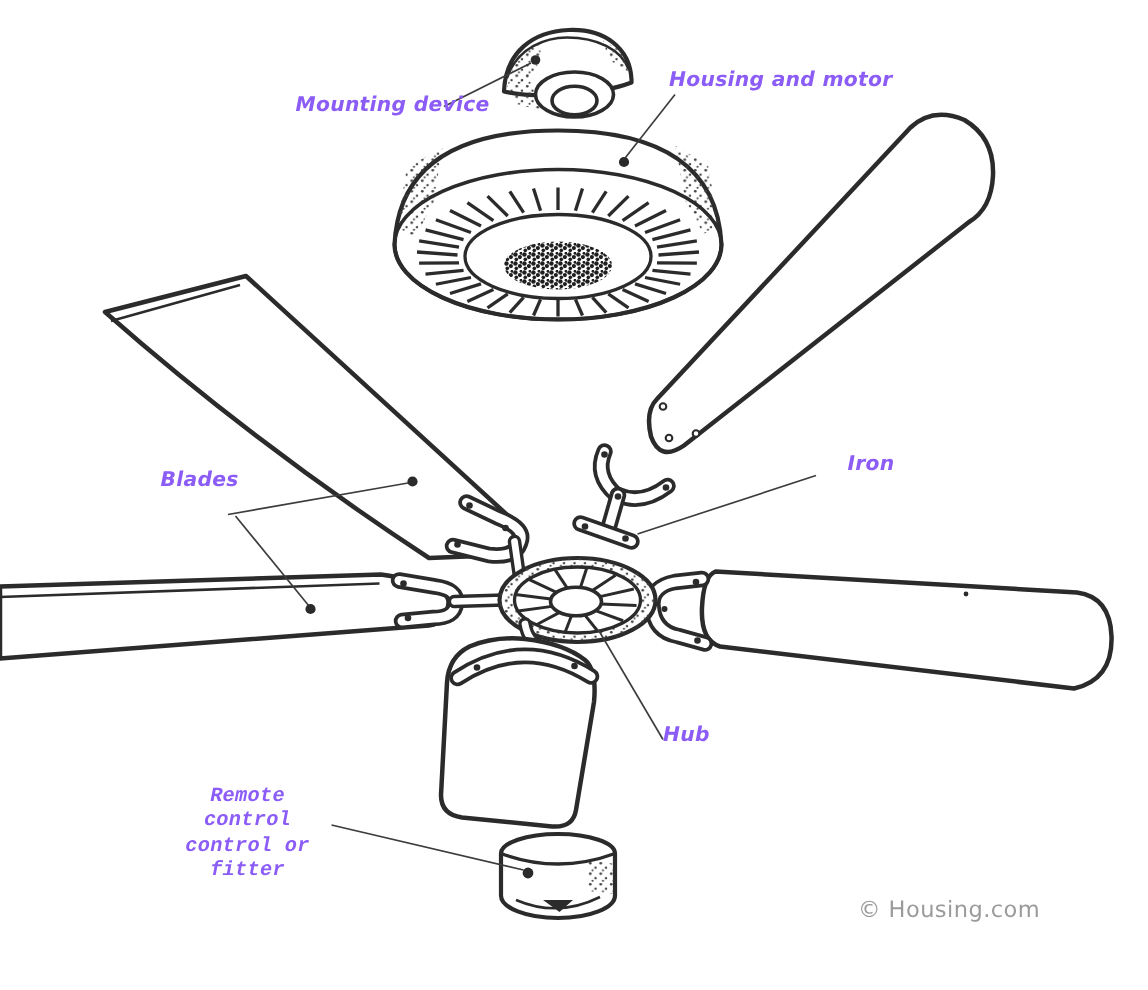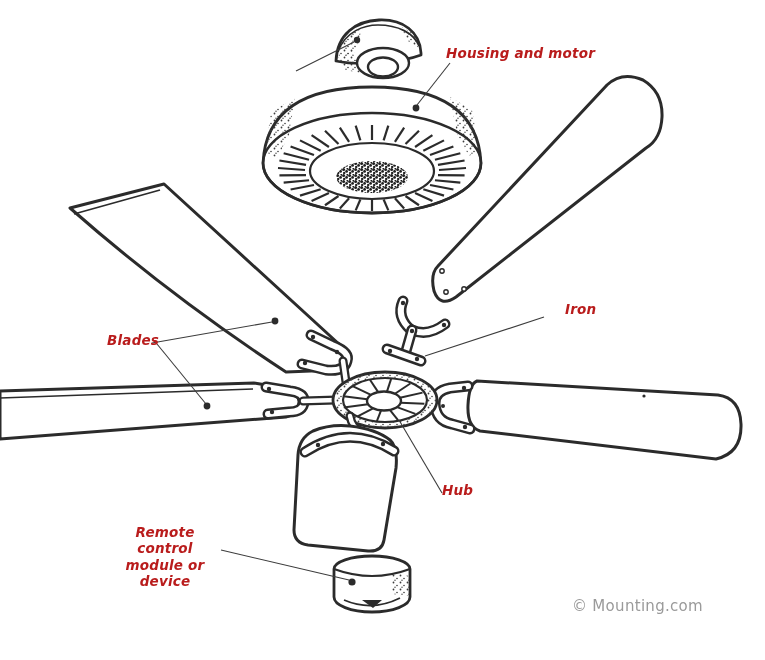--- a/index.html
+++ b/index.html
@@ -24,23 +24,23 @@
   .dot{fill:var(--ink,#2b2b2b);stroke:none;}
   .dotfill{fill:var(--ink,#2b2b2b);stroke:none;}
   .hole{fill:#fff;stroke:var(--ink,#2b2b2b);stroke-width:1.4;}
   .leaders path{stroke:var(--leader,#3c3c3c);stroke-width:1.1;fill:none;}
   #vent-slots line{stroke:var(--ink,#2b2b2b);stroke-width:2.2;}
   #hub-spokes line{stroke:var(--ink,#2b2b2b);stroke-width:2;}
   
   .label{
     position:absolute;white-space:nowrap;
     font-family:"DejaVu Sans",sans-serif;font-style:italic;font-weight:600;
-    font-size:13.5px;color:#b91c1c;letter-spacing:.2px;
+    font-size:13.5px;color:#8b5cf6;letter-spacing:.2px;
   }
-  .remote{width:110px;text-align:center;white-space:normal;line-height:1.22;}
+  .remote{width:110px;text-align:center;white-space:normal;line-height:1.22;font-family:Liberation Mono, monospace;}
   .remote span{display:block;}
   .watermark{
     position:absolute;left:572px;top:597px;
     font-family:"DejaVu Sans",sans-serif;font-size:15px;font-weight:400;
     color:var(--watermark-color,#9a9a9a);letter-spacing:.3px;
   }
 </style>
 </head>
 <body>
 
@@ -230,28 +230,29 @@
     </g>
     <g>
       <circle class="dot" cx="357" cy="40" r="3.2"></circle>
       <circle class="dot" cx="416" cy="108" r="3.4"></circle>
       <circle class="dot" cx="275" cy="321" r="3.4"></circle>
       <circle class="dot" cx="207" cy="406" r="3.4"></circle>
       <circle class="dot" cx="352" cy="582" r="3.6"></circle>
     </g>
   </svg>
 
+  <div class="label" style="left:197px;top:62px">Mounting device</div>
 
   <div class="label" style="left:446px;top:45px">Housing and motor</div>
 
-  <div class="label" style="left:107px;top:332px">Blades</div>
+  <div class="label" style="left:107px;top:312px">Blades</div>
 
   <div class="label" style="left:565px;top:301px">Iron</div>
 
   <div class="label" style="left:442px;top:482px">Hub</div>
 
   <div class="label remote" style="left:110px;top:524px">
     <span>Remote control</span>
-    <span>module or device</span>
+    <span>control or fitter</span>
   </div>
 
-  <div class="watermark">© Mounting.com</div>
+  <div class="watermark">© Housing.com</div>
 </div>
 
 </body></html>

